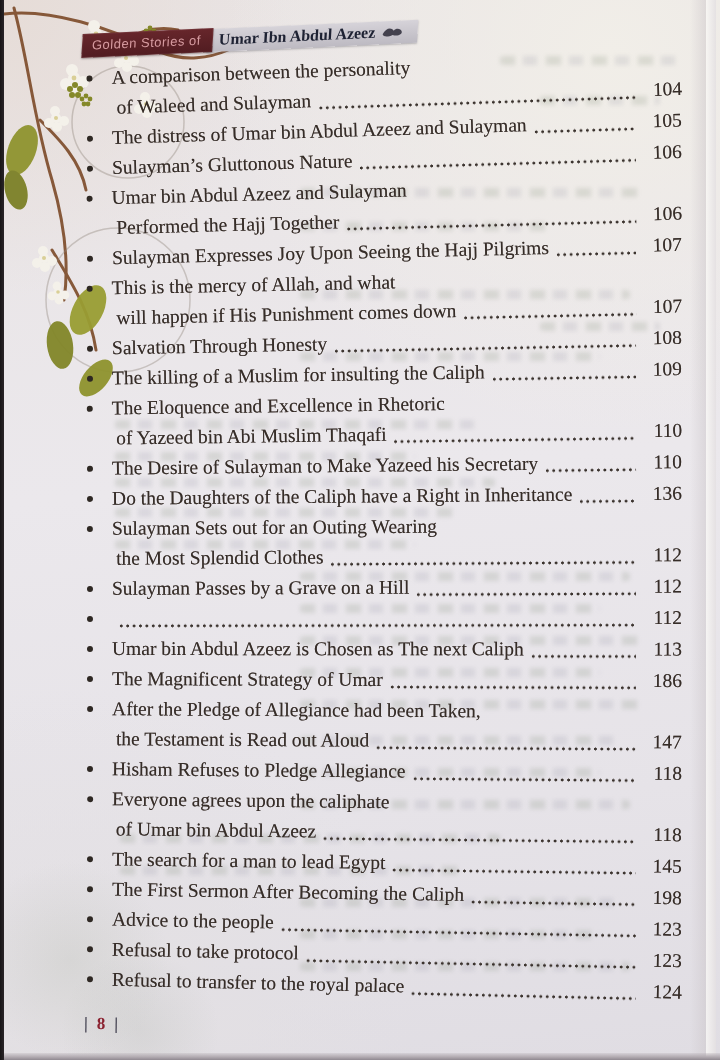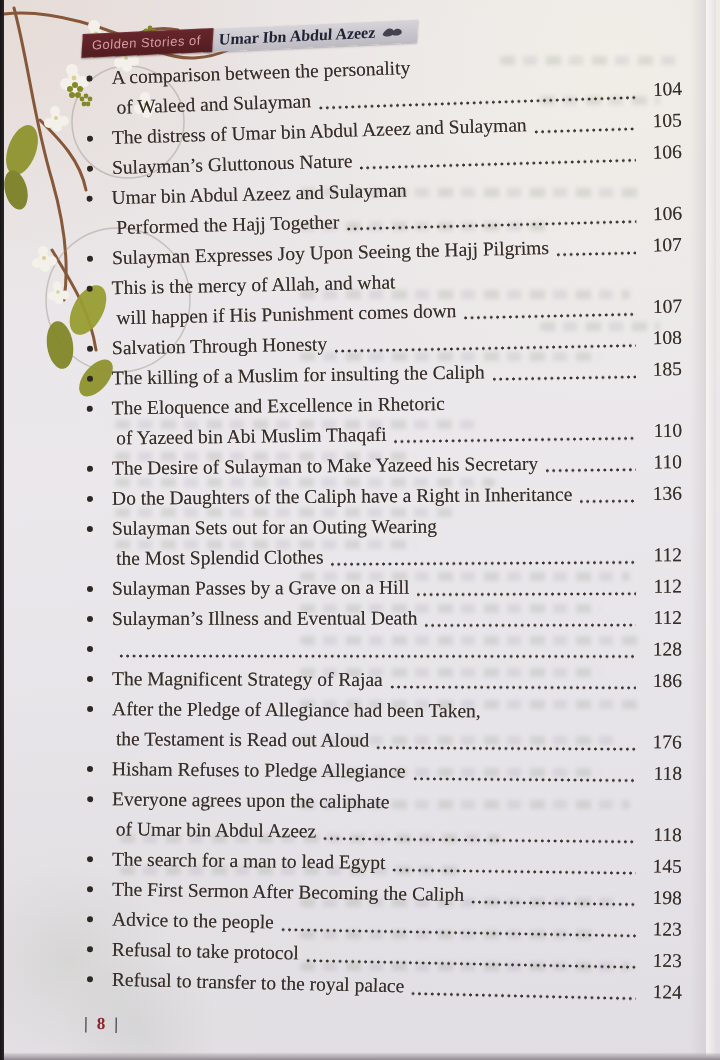--- a/index.html
+++ b/index.html
@@ -281,21 +281,21 @@
           <span class="txt">Salvation Through Honesty</span>
           <span class="leader"></span>
           <span class="pg">108</span>
         </div>
       </div>
       <div class="entry" style="transform: rotate(-0.93deg);">
         <span class="bullet"></span>
         <div class="line">
           <span class="txt">The killing of a Muslim for insulting the Caliph</span>
           <span class="leader"></span>
-          <span class="pg">185</span>
+          <span class="pg">109</span>
         </div>
       </div>
       <div class="entry" style="transform: rotate(-0.79deg);">
         <span class="bullet"></span>
         <div class="line">
           <span class="txt">The Eloquence and Excellence in Rhetoric</span>
         </div>
         <div class="line">
           <span class="txt" style="padding-left: 4px;">of Yazeed bin Abi Muslim Thaqafi</span>
           <span class="leader"></span>
@@ -333,49 +333,49 @@
         <span class="bullet"></span>
         <div class="line">
           <span class="txt">Sulayman Passes by a Grave on a Hill</span>
           <span class="leader"></span>
           <span class="pg">112</span>
         </div>
       </div>
       <div class="entry" style="transform: rotate(-0.09deg);">
         <span class="bullet"></span>
         <div class="line">
-          <span class="txt">Sulayman’s Illness and Eventual Death</span>
           <span class="leader"></span>
           <span class="pg">112</span>
         </div>
       </div>
       <div class="entry" style="transform: rotate(0.05deg);">
         <span class="bullet"></span>
         <div class="line">
-          <span class="leader"></span>
-          <span class="pg">128</span>
+          <span class="txt">Umar bin Abdul Azeez is Chosen as The next Caliph</span>
+          <span class="leader"></span>
+          <span class="pg">113</span>
         </div>
       </div>
       <div class="entry" style="transform: rotate(0.19deg);">
         <span class="bullet"></span>
         <div class="line">
-          <span class="txt">The Magnificent Strategy of Rajaa</span>
+          <span class="txt">The Magnificent Strategy of Umar</span>
           <span class="leader"></span>
           <span class="pg">186</span>
         </div>
       </div>
       <div class="entry" style="transform: rotate(0.33deg);">
         <span class="bullet"></span>
         <div class="line">
           <span class="txt">After the Pledge of Allegiance had been Taken,</span>
         </div>
         <div class="line">
           <span class="txt" style="padding-left: 4px;">the Testament is Read out Aloud</span>
           <span class="leader"></span>
-          <span class="pg">176</span>
+          <span class="pg">147</span>
         </div>
       </div>
       <div class="entry" style="transform: rotate(0.47deg);">
         <span class="bullet"></span>
         <div class="line">
           <span class="txt">Hisham Refuses to Pledge Allegiance</span>
           <span class="leader"></span>
           <span class="pg">118</span>
         </div>
       </div>

